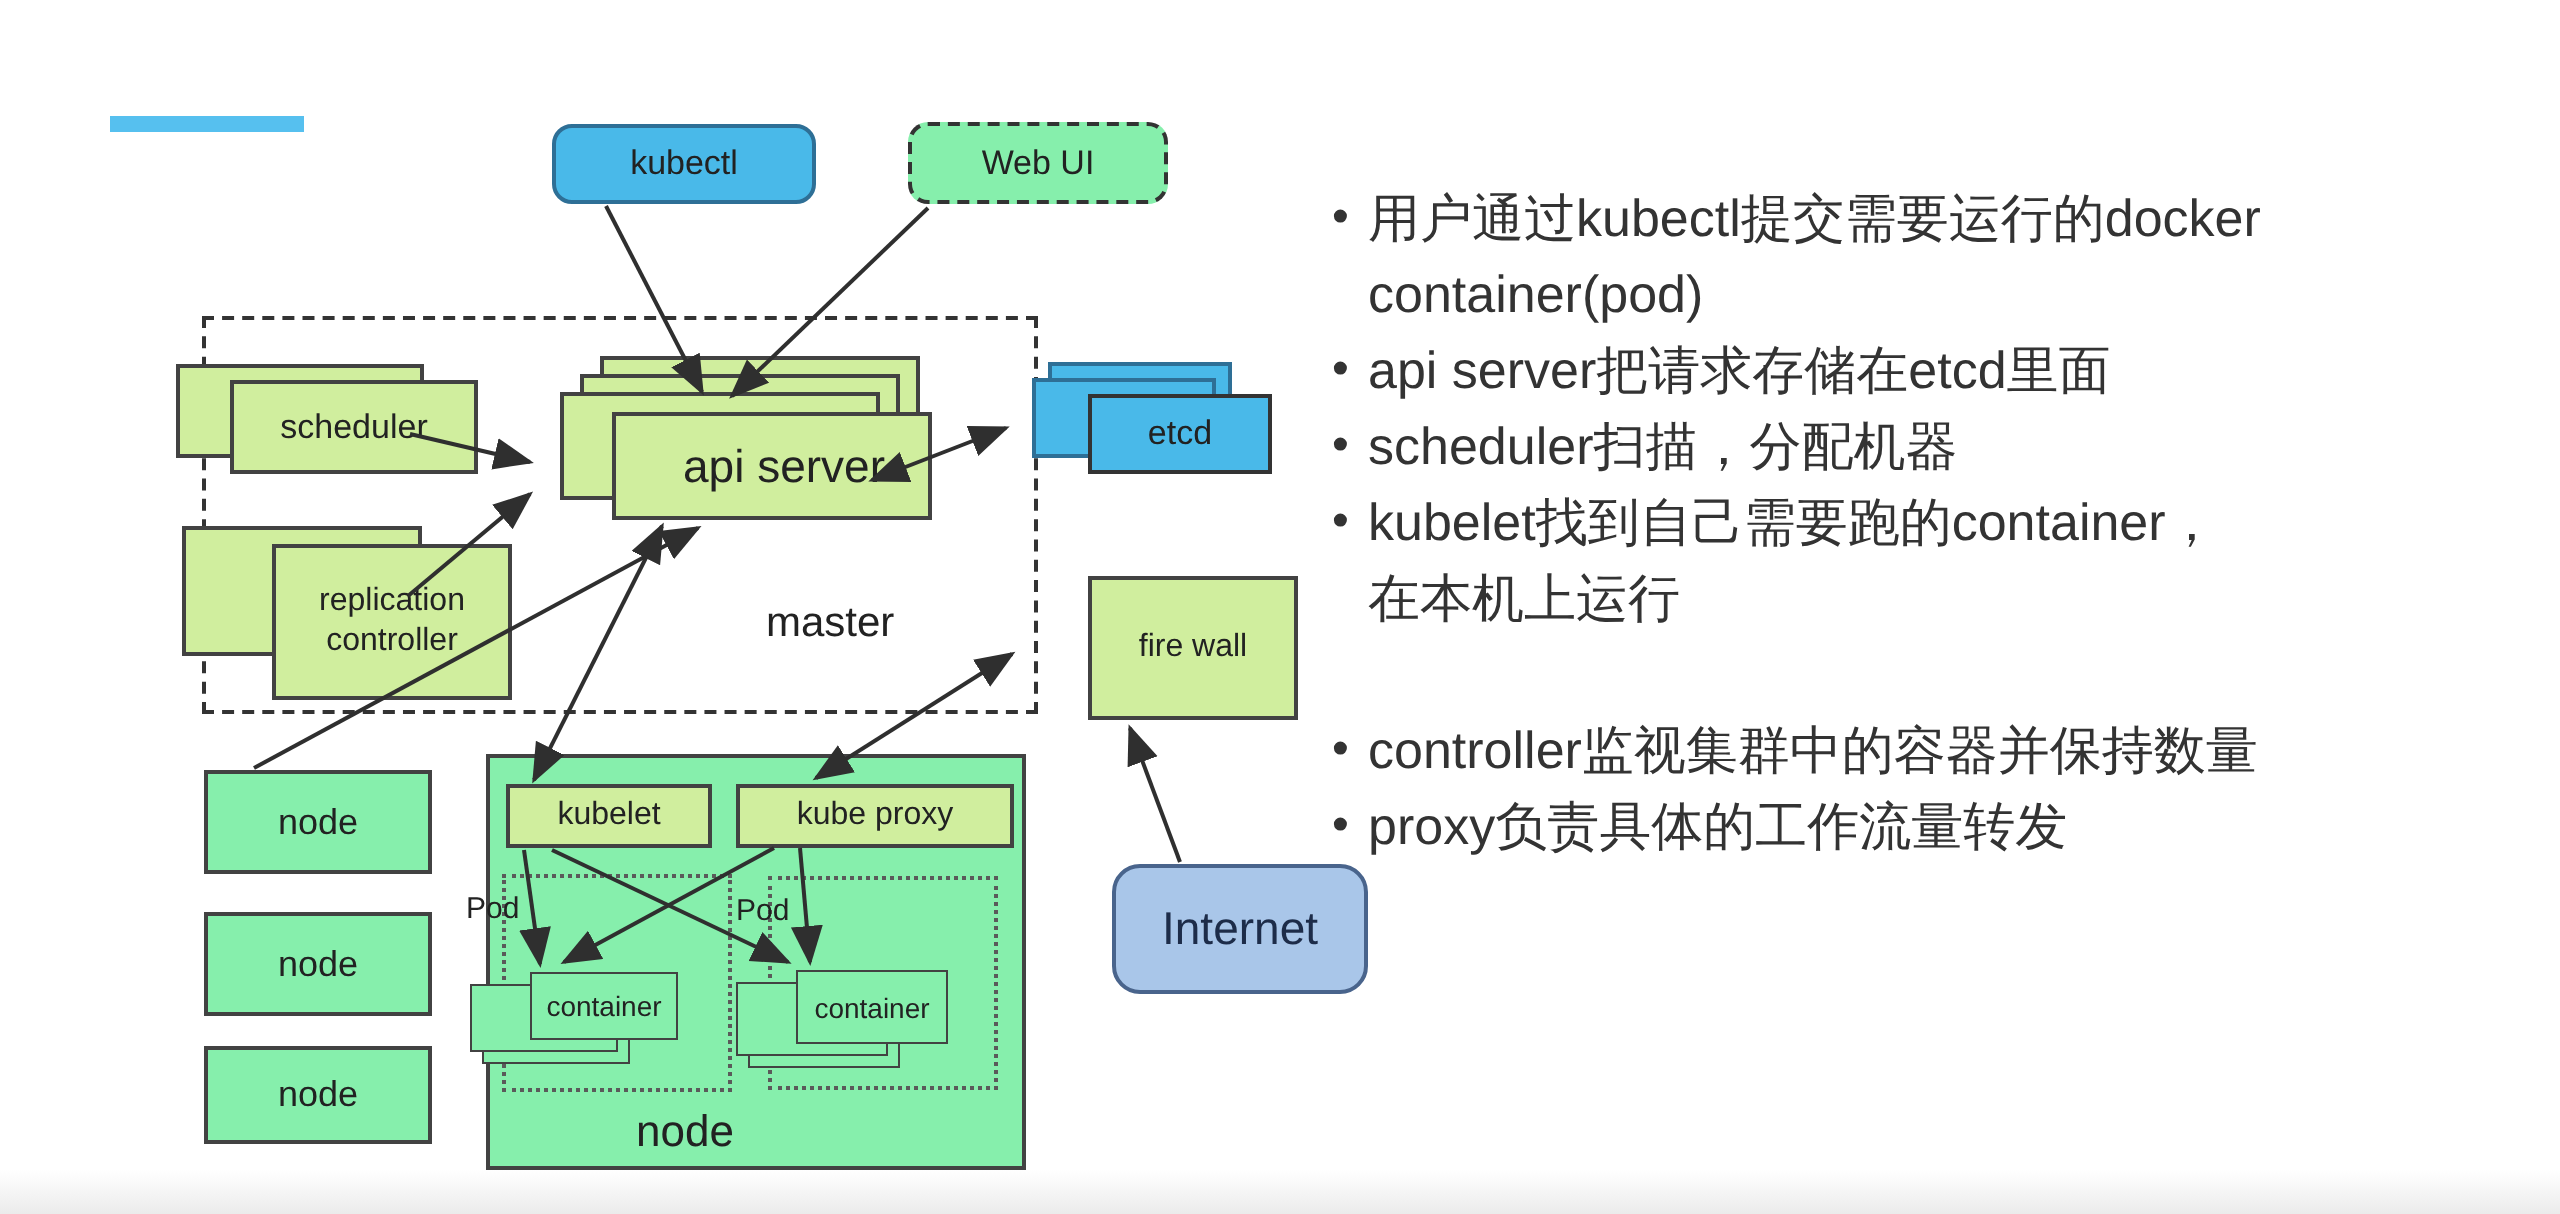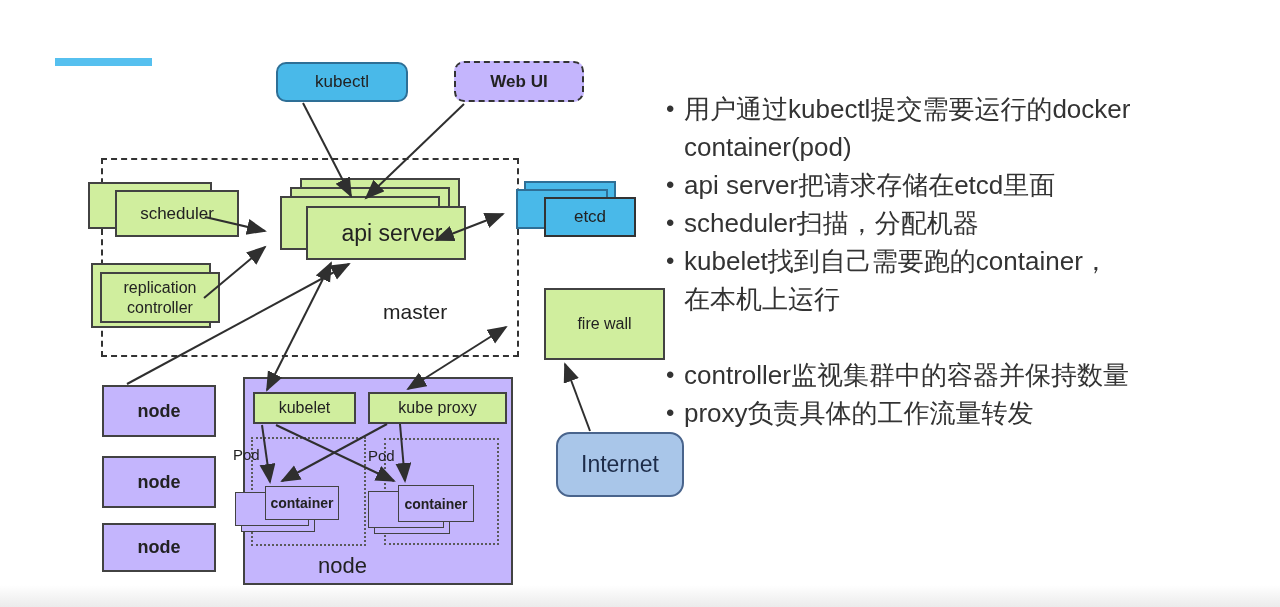--- a/index.html
+++ b/index.html
@@ -2,21 +2,21 @@
 <html><head>
 <meta charset="utf-8">
 <style>
   html,body{margin:0;padding:0;}
   body{font-family:"Liberation Sans","DejaVu Sans",sans-serif;background:#ffffff;}
   #stage{position:relative;width:1280px;height:607px;background:#ffffff;overflow:hidden;}
 
   .box{position:absolute;box-sizing:border-box;border:2px solid #424242;background:#d0ee9e;
        display:flex;align-items:center;justify-content:center;color:#222222;text-align:center;margin-left:36px;}
   .back{position:absolute;box-sizing:border-box;border:2px solid #424242;background:#d0ee9e;}
-  .white{background:#c4b5fd;font-weight:bold;}
+  .white{background:#86efac;}
   .blue{background:#49b9e9;border-color:#2e6f96;}
   .blue.back2{border-color:#2e6f96;}
   .dashed{border:2px dashed #333333;background:transparent;}
   .dotted{border:2px dotted #5a5a5a;background:transparent;}
   .rounded{border-radius:10px;}
 
   .lbl{position:absolute;color:#222222;}
 
   #accent-line{position:absolute;left:55px;top:58px;width:97px;height:8px;background:#56c0ef;}
 
@@ -43,37 +43,37 @@
   <div class="lbl" style="left:383px;top:300px;font-size:21px;">master</div>
 
   <div class="box blue rounded" style="left:240px;top:62px;width:132px;height:40px;font-size:17px;">kubectl</div>
 
   <div class="box white rounded" style="left:418px;top:61px;width:130px;height:41px;font-size:17px;border-style:dashed;border-color:#333;">Web UI</div>
 
   <div class="back" style="left:88px;top:182px;width:124px;height:47px;"></div>
   <div class="box" style="left:79px;top:190px;width:124px;height:47px;font-size:17px;">scheduler</div>
 
   <div class="back" style="left:91px;top:263px;width:120px;height:65px;"></div>
-  <div class="box" style="left:64px;top:272px;width:120px;height:51px;font-size:16px;line-height:20px;">
+  <div class="box" style="left:100px;top:272px;width:120px;height:78px;font-size:16px;line-height:20px;">
     <div>
       <div>replication</div>
       <div>controller</div>
     </div>
   </div>
 
   <div class="back" style="left:300px;top:178px;width:160px;height:54px;"></div>
   <div class="back" style="left:290px;top:187px;width:160px;height:54px;"></div>
   <div class="back" style="left:280px;top:196px;width:160px;height:54px;"></div>
   <div class="box" style="left:270px;top:206px;width:160px;height:54px;font-size:23px;padding-left:12px;">api server</div>
 
   <div class="back blue back2" style="left:524px;top:181px;width:92px;height:40px;"></div>
   <div class="back blue back2" style="left:516px;top:189px;width:92px;height:40px;"></div>
   <div class="box blue" style="left:508px;top:197px;width:92px;height:40px;font-size:17px;border-color:#333;">etcd</div>
 
-  <div class="box" style="left:508px;top:288px;width:121px;height:72px;font-size:16px;">fire wall</div>
+  <div class="box" style="left:508px;top:288px;width:105px;height:72px;font-size:16px;">fire wall</div>
 
   <div class="box rounded" style="left:520px;top:432px;width:128px;height:65px;font-size:23px;background:#a9c6e9;border-color:#49648c;border-radius:14px;color:#1d2c49;">Internet</div>
 
   <div class="box white" style="left:66px;top:385px;width:114px;height:52px;font-size:18px;">node</div>
   <div class="box white" style="left:66px;top:456px;width:114px;height:52px;font-size:18px;">node</div>
   <div class="box white" style="left:66px;top:523px;width:114px;height:49px;font-size:18px;">node</div>
 
   <div class="box white" style="left:207px;top:377px;width:270px;height:208px;"></div>
   <div class="lbl" style="left:318px;top:553px;font-size:22px;">node</div>
 

